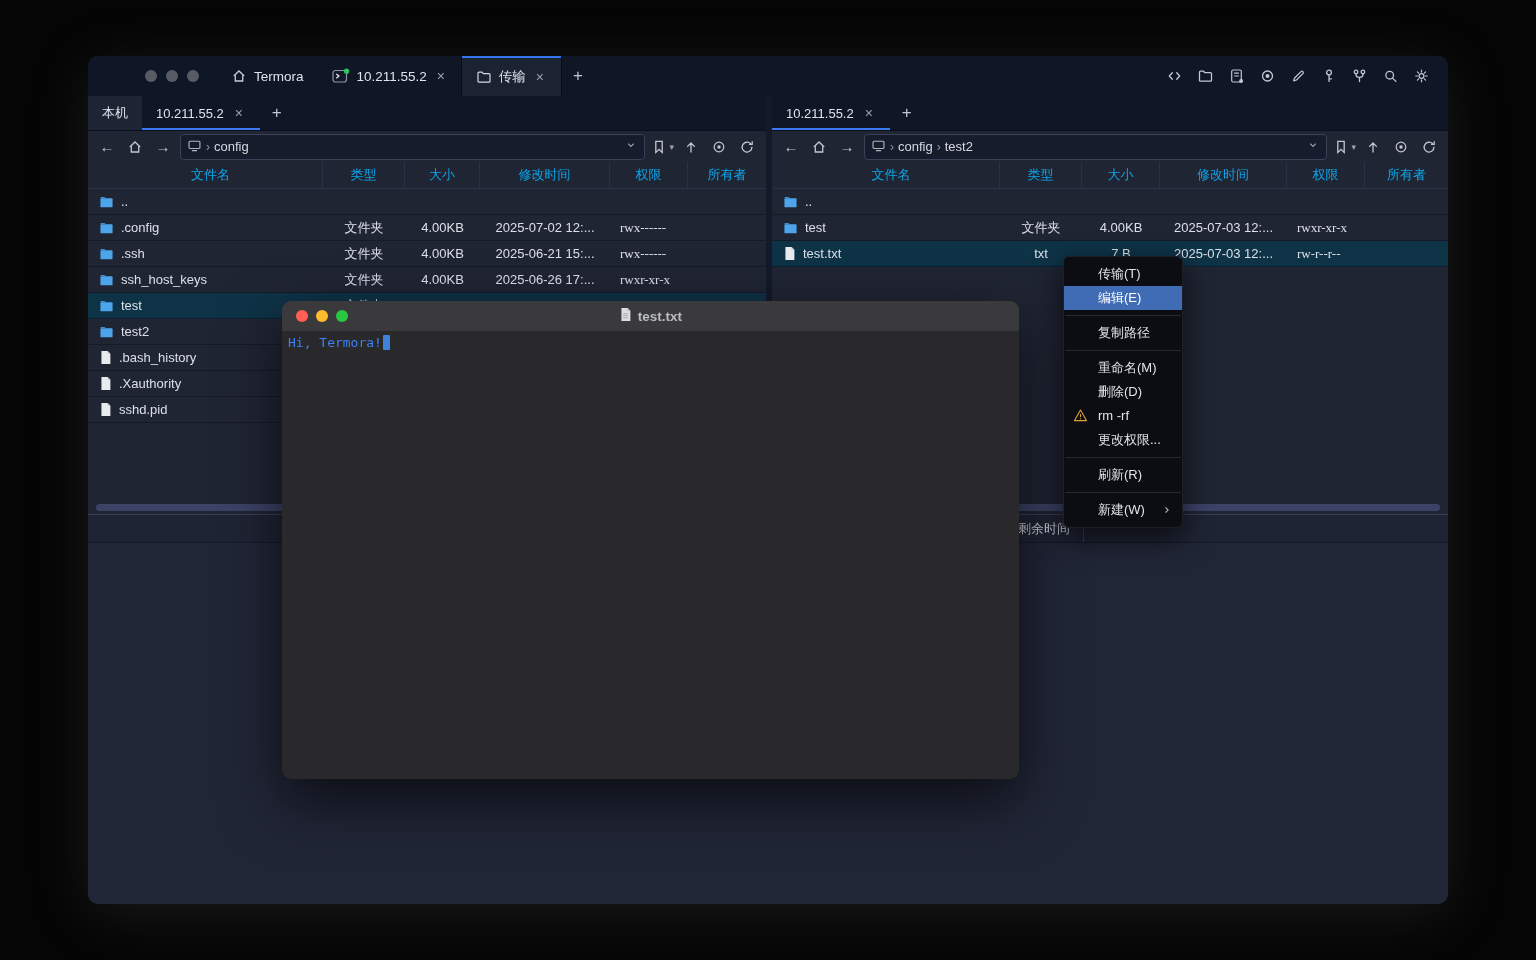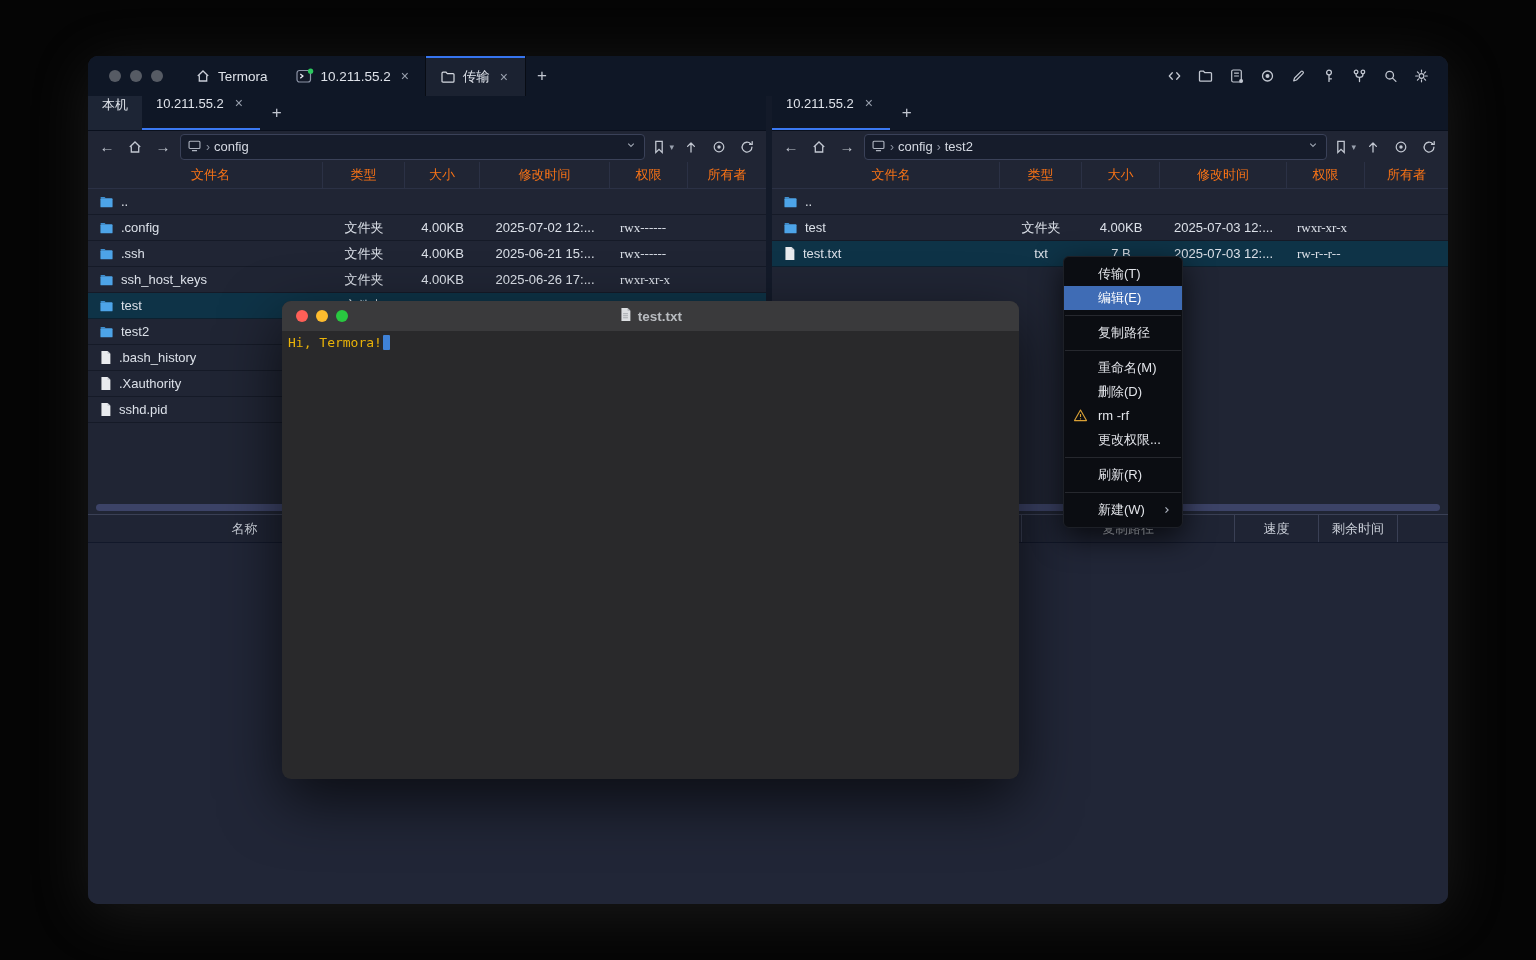--- a/index.html
+++ b/index.html
@@ -3,59 +3,59 @@
 <meta charset="utf-8">
 <style>
   html,body{margin:0;padding:0;background:#000;}
   .screen{position:relative;width:1536px;height:960px;background:#050505;overflow:hidden;
           font-family:"Liberation Sans","DejaVu Sans",sans-serif;color:#dbe0e8;}
   
   .app-window{position:absolute;left:88px;top:56px;width:1360px;height:848px;border-radius:10px;
               background:#202534;box-shadow:0 10px 60px rgba(120,120,120,.18);overflow:hidden;
               display:flex;flex-direction:column;}
   
-  .titlebar{height:40px;flex:0 0 40px;background:#0f1726;display:flex;align-items:stretch;}
+  .titlebar{height:40px;flex:0 0 40px;background:#0f1726;display:flex;align-items:stretch;padding-left:36px;}
   .traffic{display:flex;align-items:center;gap:9px;padding:0 18px 0 21px;}
   .tl-dot{width:12px;height:12px;border-radius:50%;background:#565b64;}
   .main-tabs{display:flex;align-items:stretch;}
   .mtab{display:flex;align-items:center;gap:7px;padding:0 14px;font-size:13.5px;color:#dfe3ea;position:relative;}
   .mtab .ticon{display:flex;align-items:center;}
   .mtab.active{background:#1b2231;border-top:2px solid #3675f0;box-shadow:1px 0 0 rgba(0,0,0,.45),-1px 0 0 rgba(0,0,0,.45);}
   .close-x{width:14px;height:14px;display:inline-flex;align-items:center;justify-content:center;color:#9aa1ae;font-size:14px;}
   .close-x::before{content:"×";}
   .plus-btn{width:34px;display:flex;align-items:center;justify-content:center;color:#c2c7d1;font-size:17px;}
   .plus-btn::before{content:"+";}
   .titlebar-actions{margin-left:auto;display:flex;align-items:center;gap:14px;padding-right:18px;color:#c2c7d1;}
   .ticon svg,.titlebar-actions svg{display:block;}
   .act-icon{display:flex;align-items:center;justify-content:center;}
   
   .panes{flex:0 0 406px;display:flex;min-height:0;}
   .pane{display:flex;flex-direction:column;min-width:0;background:#202534;}
   .pane.left{width:678px;flex:0 0 678px;}
   .pane.right{flex:1;}
   .pane-divider{width:6px;flex:0 0 6px;background:#131a29;}
   .pane-tabs{height:34px;flex:0 0 34px;background:#0f1726;display:flex;align-items:stretch;border-bottom:1px solid #0a101d;}
-  .ptab{display:flex;align-items:flex-start;gap:8px;padding:0 14px;font-size:13px;color:#dfe3ea;position:relative;}
+  .ptab{display:flex;align-items:center;gap:8px;padding:0 14px;font-size:13px;color:#dfe3ea;position:relative;}
   .ptab.lighter{background:#1d2535;}
   .ptab.active{box-shadow:inset 0 -2px 0 #3b79f2;}
   .pane-toolbar{height:31px;flex:0 0 31px;display:flex;align-items:center;gap:6px;padding:0 8px;color:#b9bfcb;}
   .nav-btn{width:22px;height:22px;display:flex;align-items:center;justify-content:center;font-size:15px;color:#c2c7d1;}
   .arrow-left::before{content:"←";}
   .arrow-right::before{content:"→";}
   .path-box{flex:1;height:24px;background:#161c2b;border:1px solid #3a4158;border-radius:4px;
             display:flex;align-items:center;padding:0 6px;gap:4px;font-size:13px;color:#d5d9e2;min-width:0;}
   .crumb-sep{color:#8c93a1;font-size:12px;}
   .crumb-sep::before{content:"›";}
   .path-box .spacer{flex:1;}
   .bm-wrap{display:flex;align-items:center;gap:2px;color:#c2c7d1;}
   .bm-caret{font-size:9px;color:#9aa1ae;}
   .bm-caret::before{content:"▾";}
   
   .file-table{flex:1;display:flex;flex-direction:column;min-height:0;font-size:13px;}
-  .thead{height:26px;flex:0 0 26px;display:flex;align-items:flex-start;color:#f97316;border-bottom:1px solid #2b3145;}
+  .thead{height:26px;flex:0 0 26px;display:flex;align-items:flex-start;color:#0ea5e9;border-bottom:1px solid #2b3145;}
   .thead .hcell{display:flex;align-items:center;justify-content:center;height:100%;border-right:1px solid #2b3145;box-sizing:border-box;}
   .thead .hcell:last-child{border-right:none;}
   .frow{height:25px;flex:0 0 25px;display:flex;align-items:center;border-bottom:1px solid rgba(13,18,30,.55);}
   .frow.selected{background:#0e3347;}
   .cell{height:100%;display:flex;align-items:center;justify-content:center;box-sizing:border-box;overflow:hidden;white-space:nowrap;}
   .c-name{justify-content:flex-start;padding-left:11px;gap:7px;}
   .c-perm{justify-content:flex-start;padding-left:10px;font-family:Liberation Serif, serif;}
   .pane.left  .c-name{width:235px;flex:0 0 235px;} .pane.left  .c-type{width:82px;flex:0 0 82px;}
   .pane.left  .c-size{width:75px;flex:0 0 75px;}   .pane.left  .c-mod{width:130px;flex:0 0 130px;}
   .pane.left  .c-perm{width:78px;flex:0 0 78px;}   .pane.left  .c-owner{flex:1;}
@@ -73,21 +73,21 @@
   .t-body{flex:1;background:#212637;}
   
   .editor{position:absolute;left:282px;top:301px;width:737px;height:478px;border-radius:9px;overflow:hidden;
           background:#29292b;box-shadow:0 22px 60px rgba(0,0,0,.65);z-index:40;}
   .ed-titlebar{height:30px;background:#3a3a3c;display:flex;align-items:center;position:relative;}
   .ed-traffic{display:flex;gap:8px;padding-left:14px;}
   .ed-dot{width:12px;height:12px;border-radius:50%;}
   .ed-dot.red{background:#ff5f57;} .ed-dot.yellow{background:#febc2e;} .ed-dot.green{background:#29c840;}
   .ed-title{position:absolute;left:0;right:0;text-align:center;font-size:13.5px;font-weight:bold;color:#b9bcc0;
             display:flex;align-items:center;justify-content:center;gap:6px;pointer-events:none;}
-  .ed-body{padding:4px 6px;font-family:"DejaVu Sans Mono","Liberation Mono",monospace;font-size:13px;color:#eab308;}
+  .ed-body{padding:4px 6px;font-family:"DejaVu Sans Mono","Liberation Mono",monospace;font-size:13px;color:#3b82f6;}
   .ed-line{display:flex;align-items:center;}
   .caret{width:7px;height:15px;background:#3f82d8;border-radius:1px;margin-left:1px;}
   
   .context-menu{position:absolute;left:1063px;top:256px;width:118px;z-index:50;background:#0b0d12;
                 border:1px solid #1d2027;border-radius:6px;box-shadow:0 10px 30px rgba(0,0,0,.7);
                 padding:5px 0;font-size:13px;color:#e2e4e9;}
   .cm-item{position:relative;height:24px;line-height:24px;padding-left:34px;white-space:nowrap;}
   .cm-item.hl{background:#3f6cb5;color:#fff;}
   .cm-sep{height:1px;background:#26282e;margin:5px 1px;}
   .cm-warn{position:absolute;left:9px;top:4px;display:flex;}
@@ -566,21 +566,20 @@
             </div>
         </div>
       </div>
     </div>
 
     <div class="scroll-strip">
       <div class="hscrollbar"></div>
     </div>
 
     <div class="t-head">
-      <div class="t-cell" style="width:314px;">名称</div>
       <div class="t-cell" style="width:620px;"></div>
       <div class="t-cell" style="width:213px;">复制路径</div>
       <div class="t-cell" style="width:84px;">速度</div>
       <div class="t-cell" style="width:79px;">剩余时间</div>
       <div class="t-cell tail"></div>
     </div>
     <div class="t-body"></div>
 
   </div>
 

